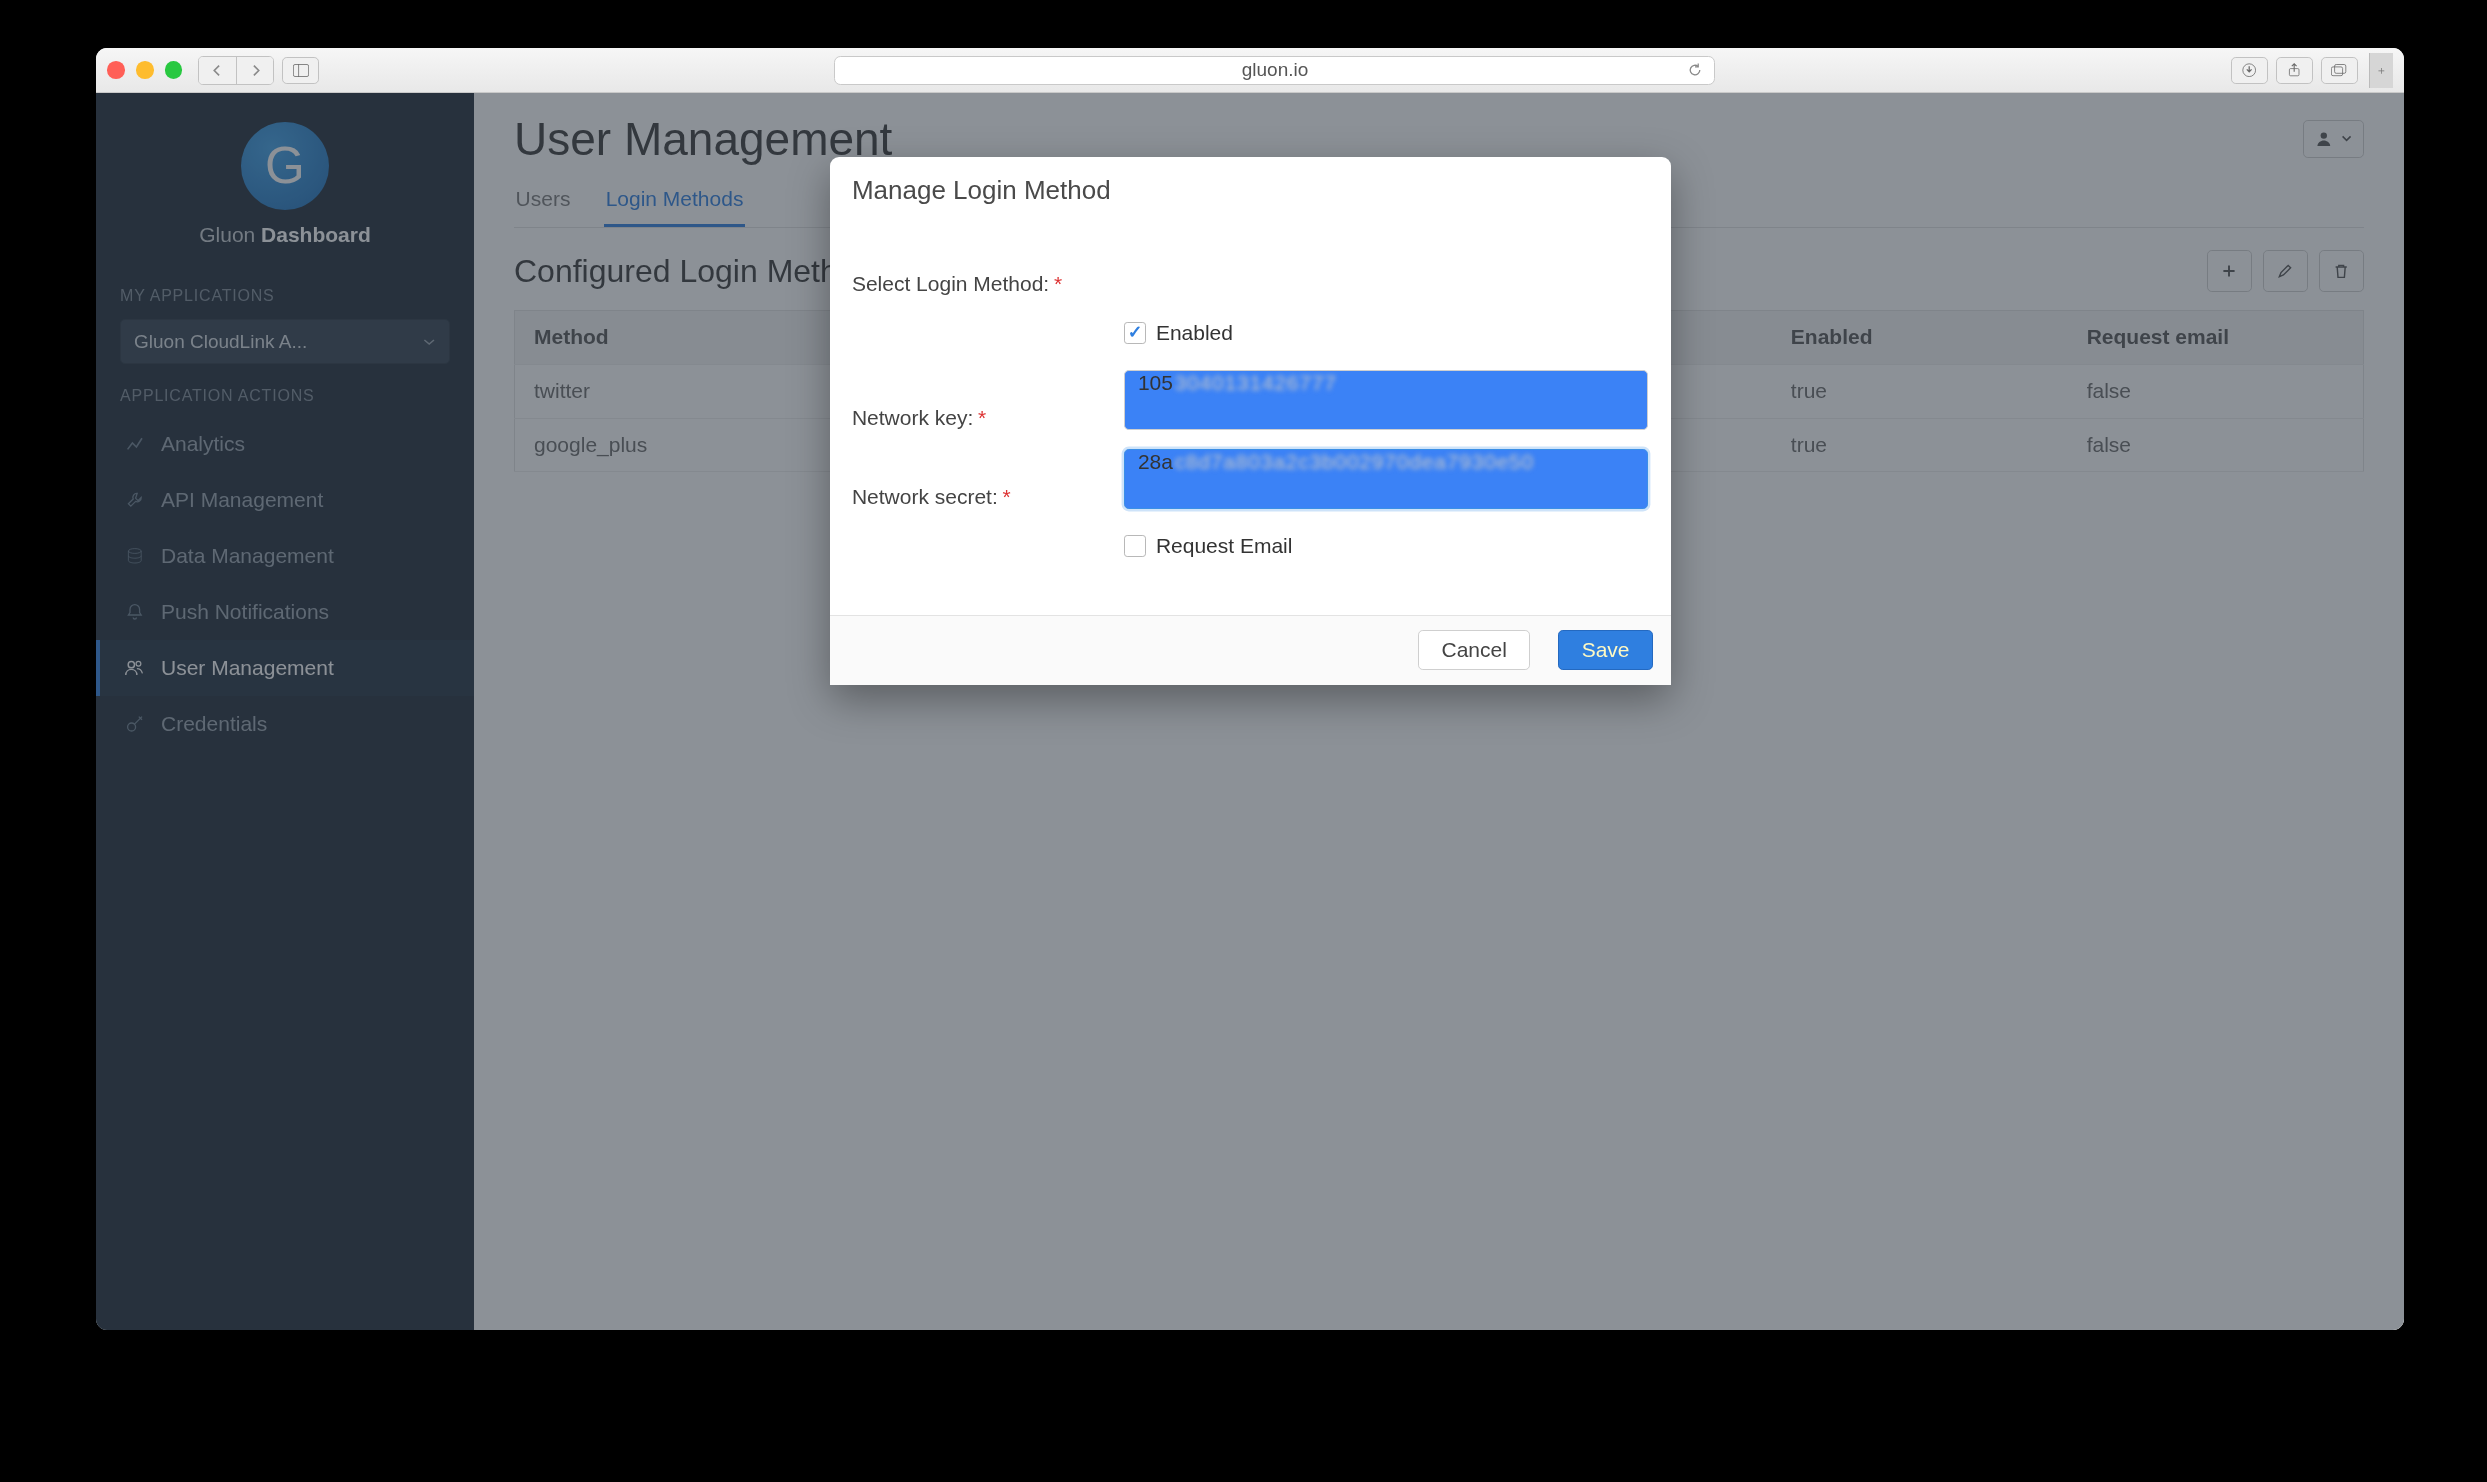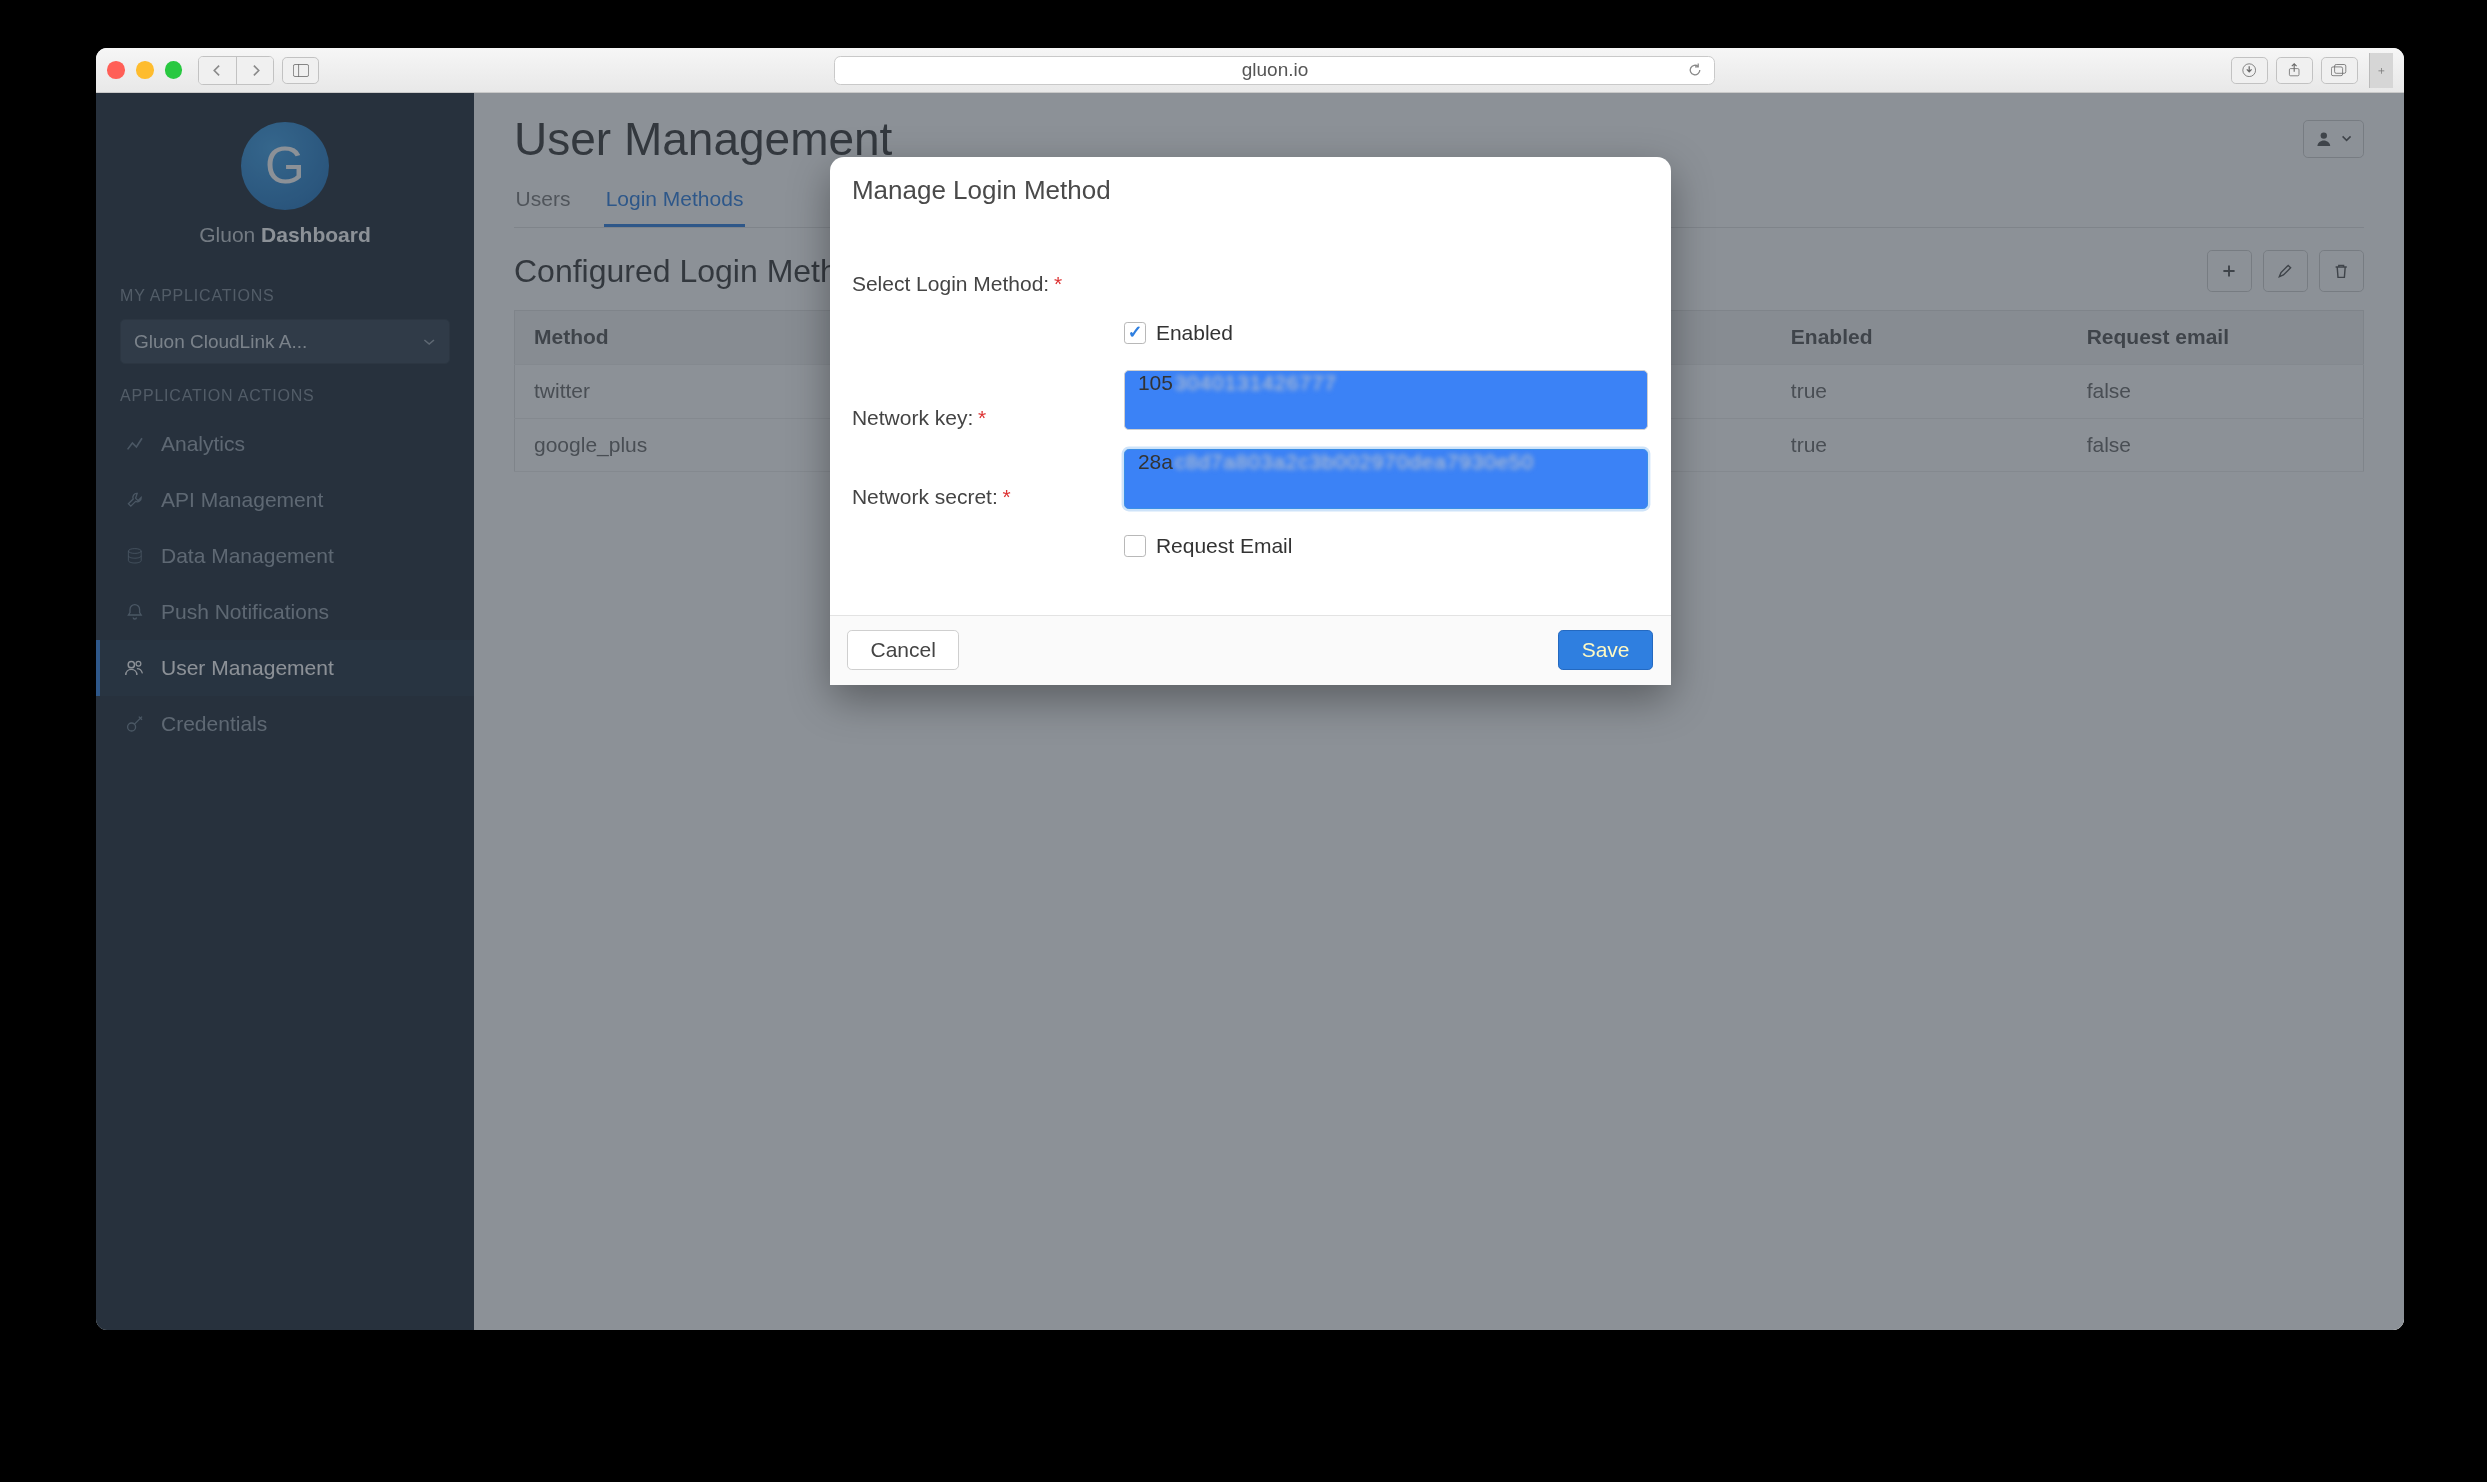--- a/index.html
+++ b/index.html
@@ -102,42 +102,42 @@
   table.data th, table.data td { text-align:left; padding:14.4px 19px; border-bottom:0.8px solid #eee; }
   table.data thead th { background:#f4f4f4; color:#555; font-weight:600; }
   table.data td { color:#6a6a6a; }
 
   
   .overlay {
     position:absolute; inset:0; background:rgba(45,55,65,0.55);
     display:flex; align-items:flex-start; justify-content:center; padding-top:64px;
   }
   .modal {
-    width: 841px; background:#fff; border-radius:14px; box-shadow:0 14.4px 40px rgba(0,0,0,0.35);
+    width: 841px; background:#fff; border-radius:9px; box-shadow:0 14.4px 40px rgba(0,0,0,0.35);
     display:flex; flex-direction:column;
   }
   .modal-header { padding:17.6px 22.4px 14.4px; font-size:26px; color:#4a4a4a; font-weight:400; }
   .modal-body { padding: 16px 22.4px 32px; }
   .form-row { display:flex; align-items:center; margin-bottom:19px; }
   .form-label { width:272px; text-align:left; padding-right:14.4px; font-size:21px; color:#444;margin-top:36px; }
   .req { color:#d33; margin-left:4.8px; }
   .form-field { flex:1; }
   .select {
     height:45px; border:0.8px solid #cfcfcf; background:linear-gradient(#fdfdfd,#efefef); border-radius:4.8px;
     display:flex; align-items:center; justify-content:space-between; padding:0 14.4px; font-size:21px; color:#333;
   }
   .text-input {
     width:100%; height:60px; border:0.8px solid #cfcfcf; border-radius:4.8px; padding:0 13px; font-size:21px; color:#333; background:#3b82f6;
   }
   .text-input.focused { border:1.6px solid #3b8fe6; box-shadow:0 0 0 2.4px rgba(59,143,230,0.25); }
   .blurred-tail { color:#c8c8c8; filter: blur(2.4px); letter-spacing:0.8px; margin-left:1.6px; }
   .checkbox-row { display:flex; align-items:center; gap:9.6px; font-size:21px; color:#333; }
   .cb { width:22.4px; height:22.4px; border:0.8px solid #b8b8b8; border-radius:3.2px; display:flex; align-items:center; justify-content:center; background:#fff; }
   .cb.checked::after { content:"✓"; color:#2f7fe0; font-size:17.6px; font-weight:700; }
-  .modal-footer { border-top:0.8px solid #e3e3e3; padding:14.4px 17.6px; display:flex; justify-content:space-between; gap:6px; background:#fafafa; }
+  .modal-footer { border-top:0.8px solid #e3e3e3; padding:14.4px 17.6px; display:flex; justify-content:flex-end; gap:28px; background:#fafafa; }
   .btn { height:40px; padding:0 22.4px; border-radius:4.8px; font-size:21px; cursor:pointer; display:flex; align-items:center; }
   .btn-default { background:#fff; border:0.8px solid #cfcfcf; color:#444; }
   .btn-primary { background:#2f7fe0; border:0.8px solid #2469c0; color:#fef9c3; }
   svg { display:block; }
 </style>
 </head>
 <body>
 
 <div class="viewport" style="transform: scale(1);">
   <div class="browser-window">

